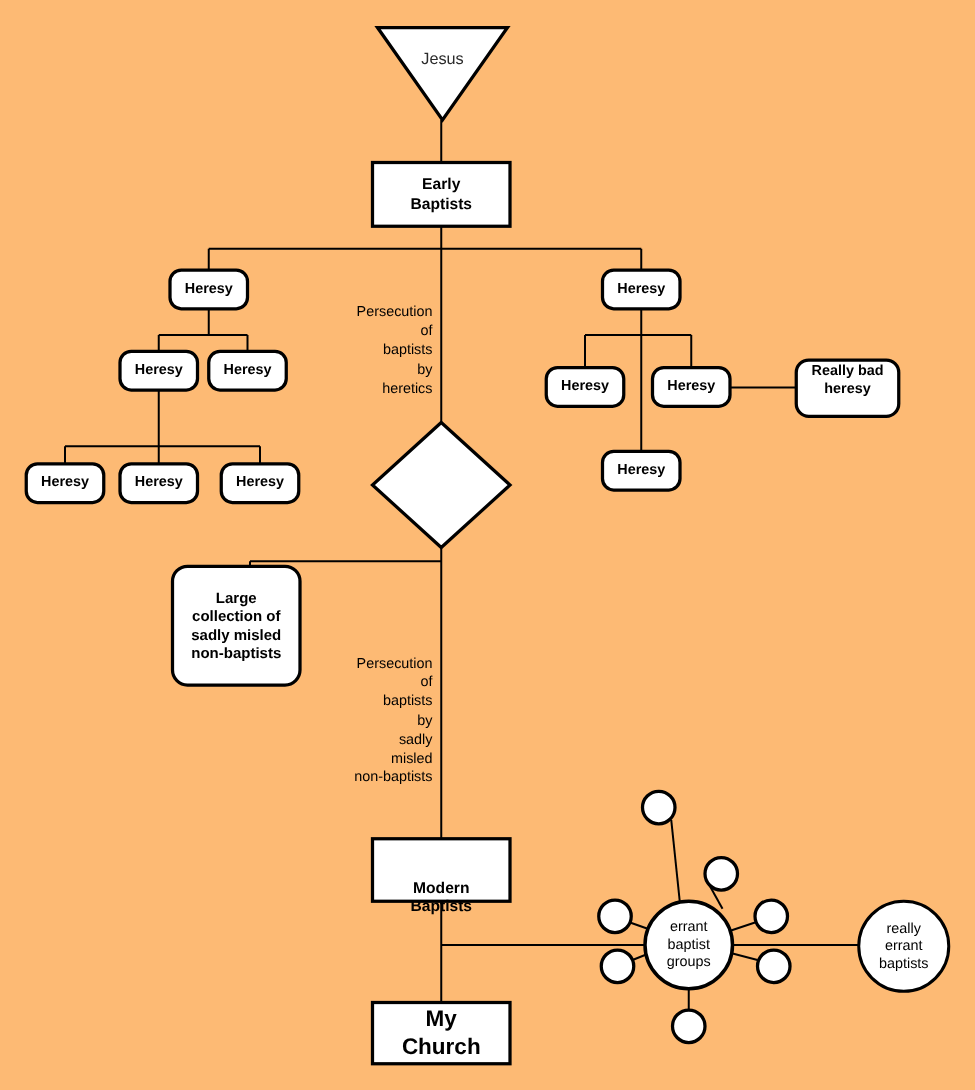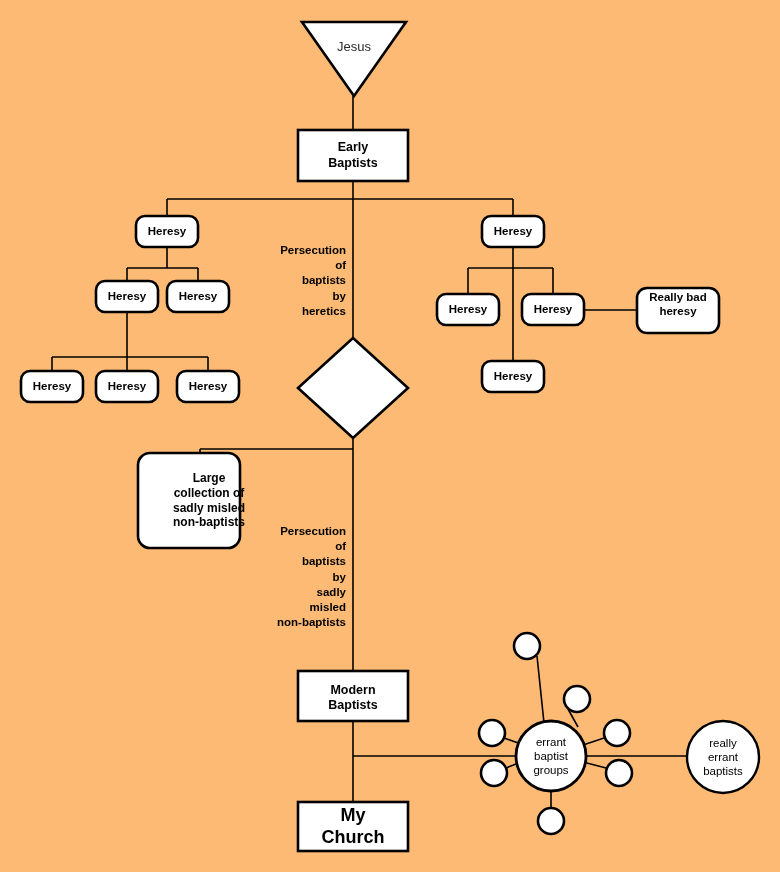--- a/index.html
+++ b/index.html
@@ -36,21 +36,21 @@
     line-height: 1.22;
     pointer-events: none;
     white-space: pre-line;
   }
   .node-label.light {
     font-weight: normal;
     color: #2b2b2b;
   }
   .side-text {
     position: absolute;
-    font-weight: bold;
+    font-weight: normal;
     color: #000000;
     line-height: 1.32;
     white-space: pre-line;
     text-align: right;
   }
 </style>
 </head>
 <body>
 
 <div id="canvas">
@@ -150,34 +150,34 @@
   <div class="node-label" style="left:298px; top:130px; width:110px; height:51px; font-size:12.5px;">Early
 Baptists</div>
 
   <div class="side-text" style="left:246px; top:243px; width:100px; font-size:11.5px;">Persecution
 of
 baptists
 by
 heretics</div>
 
 
-  <div class="node-label" style="left:138px; top:453px; width:102px; height:95px; font-size:12px;padding-left:20px;">Large
+  <div class="node-label" style="left:138px; top:453px; width:102px; height:95px; font-size:12px;">Large
 collection of
 sadly misled
 non-baptists</div>
 
   <div class="side-text" style="left:246px; top:524px; width:100px; font-size:11.5px;">Persecution
 of
 baptists
 by
 sadly
 misled
 non-baptists</div>
 
-  <div class="node-label" style="left:298px; top:673px; width:110px; height:50px; font-size:12.5px;">Modern
+  <div class="node-label" style="left:298px; top:693px; width:110px; height:50px; font-size:12.5px;">Modern
 Baptists</div>
 
   <div class="node-label" style="left:298px; top:802px; width:110px; height:49px; font-size:18px;">My
 Church</div>
 
   <div class="node-label" style="left:516px; top:721px; width:70px; height:70px; font-size:11.5px; font-weight:normal;">errant
 baptist
 groups</div>
 
   <div class="node-label" style="left:687px; top:721px; width:72px; height:72px; font-size:11.5px; font-weight:normal;">really

